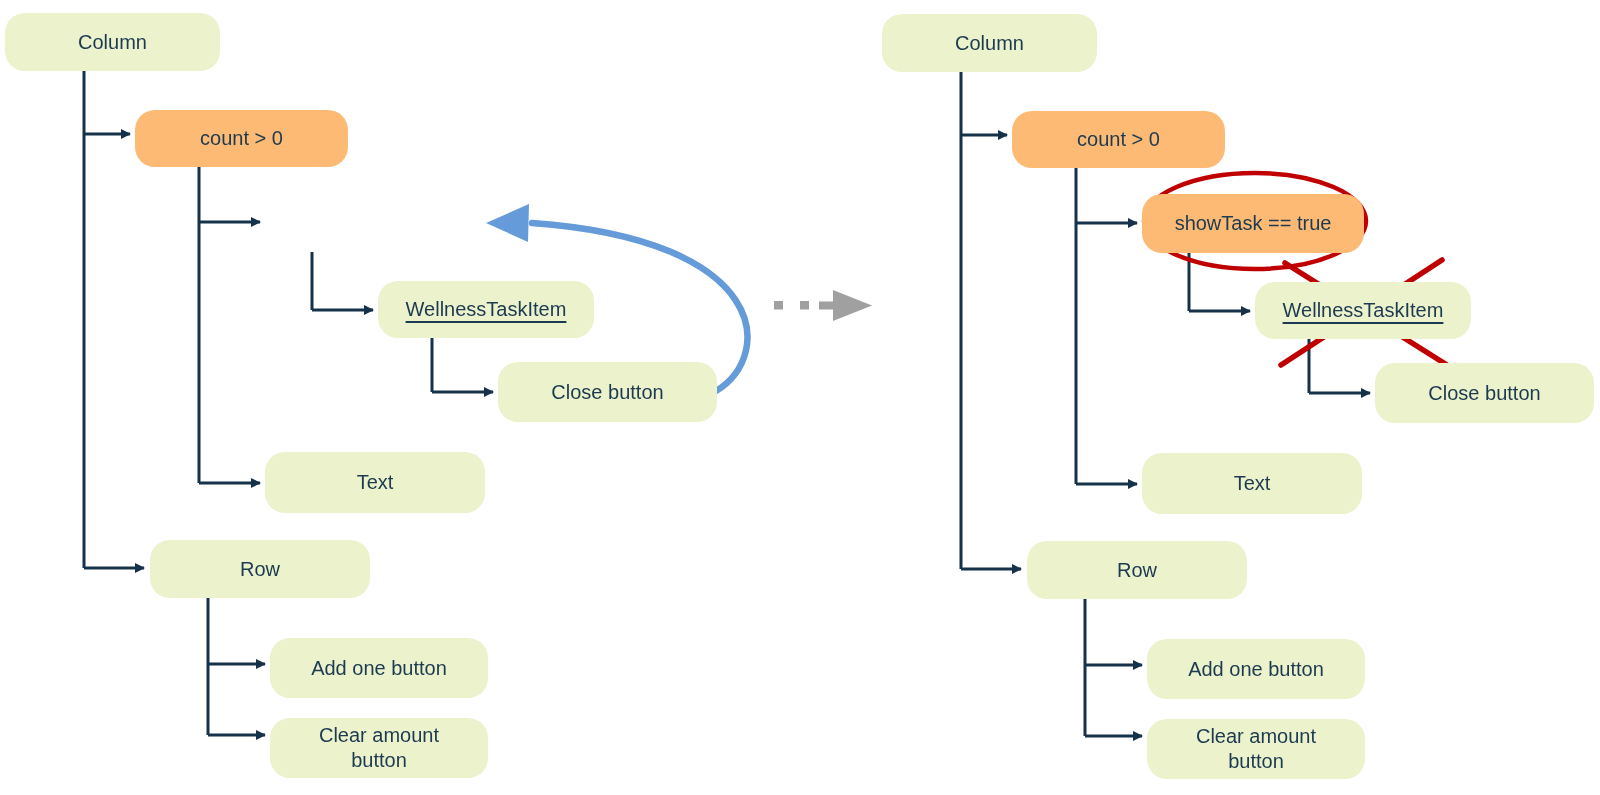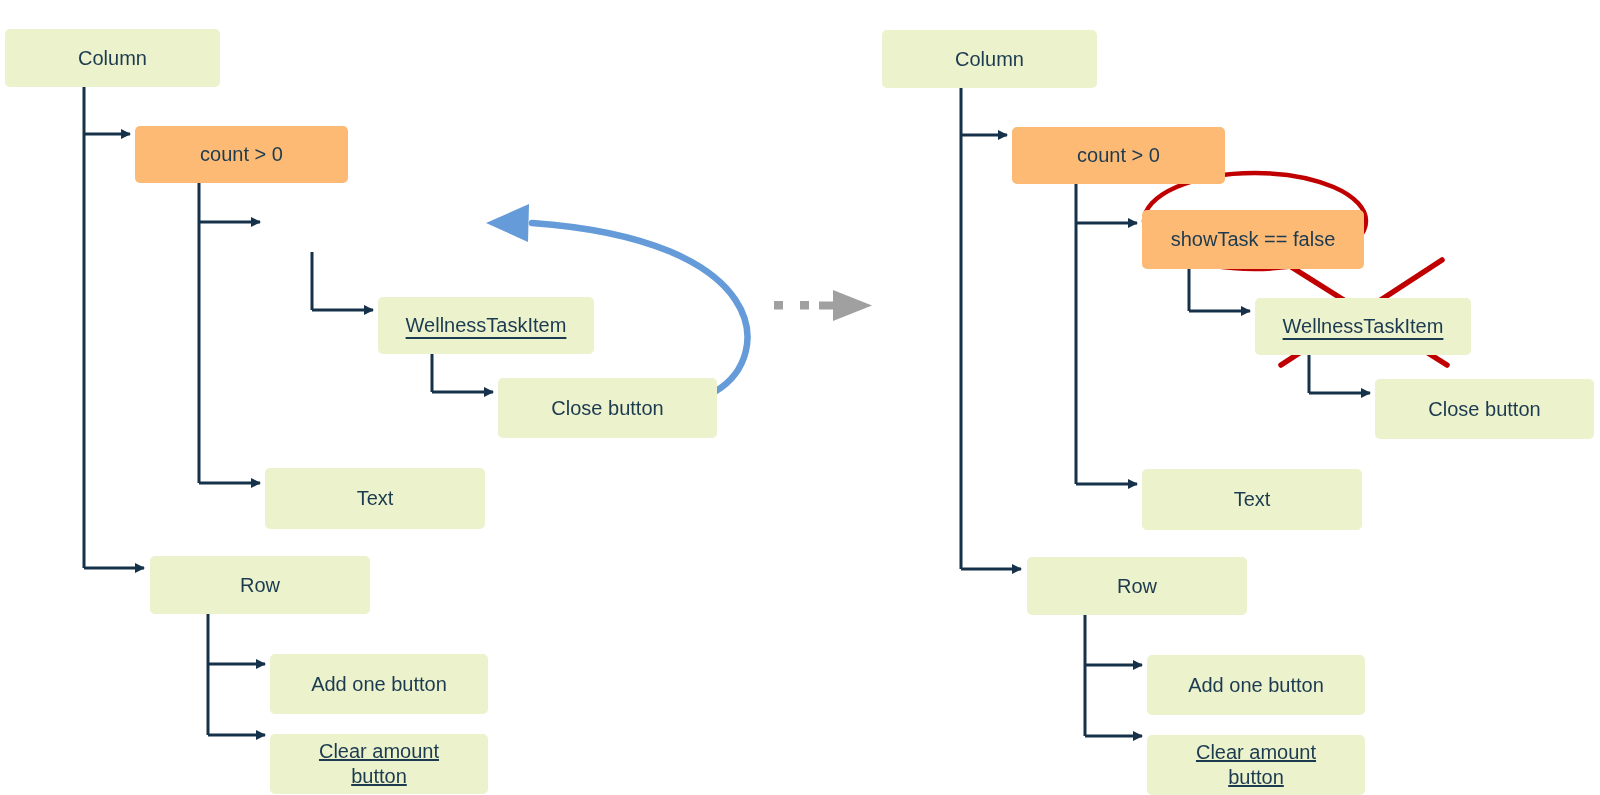--- a/index.html
+++ b/index.html
@@ -18,46 +18,44 @@
   svg.connectors {
     position: absolute;
     left: 0;
     top: 0;
     width: 1600px;
     height: 795px;
   }
   .node {
     position: absolute;
     box-sizing: border-box;
-    border-radius: 5px;
+    border-radius: 20px;
     display: flex;
     align-items: center;
     justify-content: center;
     text-align: center;
     font-size: 20px;
     line-height: 25px;
     color: #1c3a50;
     padding: 20px 8px;
-    margin-top: 16px;
   }
   .node--green { background: #ebf2cc; }
   .node--blue  { background: #fdba74; }
   .squiggle {
     text-decoration-line: underline;
     text-decoration-style: wavy;
     text-decoration-color: #e08070;
     text-decoration-thickness: 1px;
     text-underline-offset: 5px;
     text-decoration: underline;
   }
   .wrap-narrow {
     display: block;
     max-width: 150px;
     margin: 0 auto;
-    text-decoration: underline;
   }
 </style>
 </head>
 <body>
 
 <div class="canvas">
 
   <svg class="connectors" viewBox="0 0 1600 795">
     <defs>
       <marker id="arr" viewBox="0 0 12 12" markerWidth="12" markerHeight="12" refX="10" refY="6" orient="auto" markerUnits="userSpaceOnUse">
@@ -141,21 +139,21 @@
     <span class="wrap-narrow">Clear amount button</span>
   </div>
 
   <div class="node node--green" style="left:882px; top:14px; width:215px; height:58px;">
     <span>Column</span>
   </div>
   <div class="node node--blue" style="left:1012px; top:111px; width:213px; height:57px;">
     <span>count &gt; 0</span>
   </div>
   <div class="node node--blue" style="left:1142px; top:194px; width:222px; height:59px;">
-    <span>showTask == false</span>
+    <span>showTask == true</span>
   </div>
   <div class="node node--green" style="left:1255px; top:282px; width:216px; height:57px;">
     <span class="squiggle">WellnessTaskItem</span>
   </div>
   <div class="node node--green" style="left:1375px; top:363px; width:219px; height:60px;">
     <span>Close button</span>
   </div>
   <div class="node node--green" style="left:1142px; top:453px; width:220px; height:61px;">
     <span>Text</span>
   </div>

